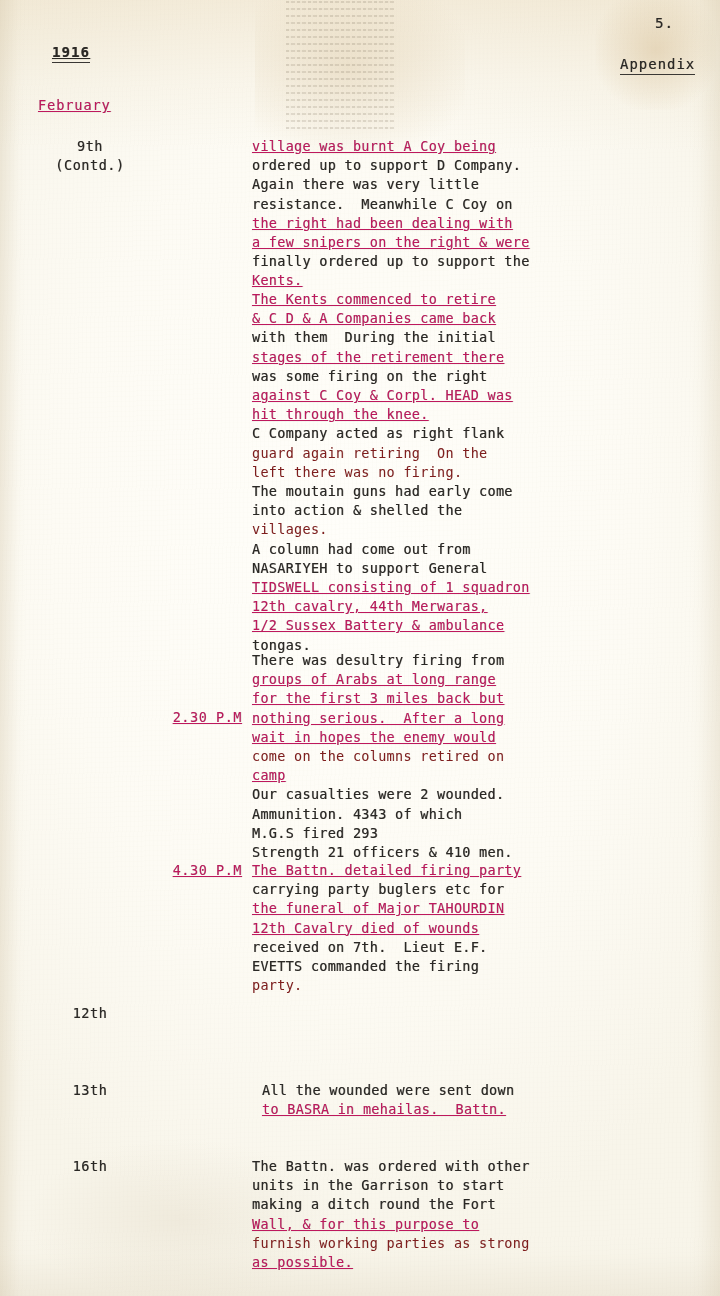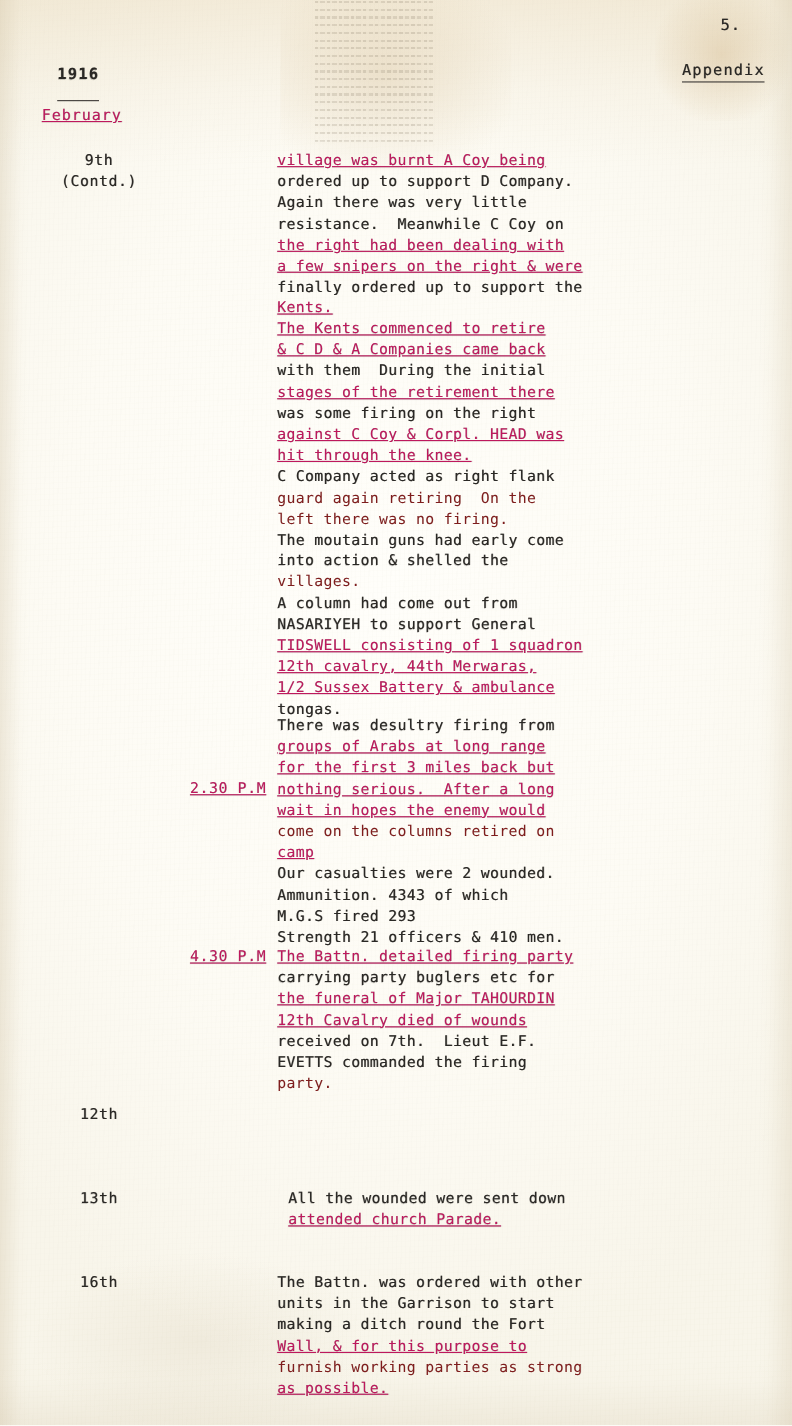--- a/index.html
+++ b/index.html
@@ -112,27 +112,28 @@
     letter-spacing: 0.35px;
     white-space: pre;
     color: #343230;
     text-shadow:
       0.35px 0 0 rgba(60,56,50,0.30),
       -0.3px 0.3px 0 rgba(80,74,64,0.16);
   }
 
   .heading-year {
     left: 52px;
-    top: 60px;
+    top: 44px;
     font-size: 14px;
     font-weight: 700;
     letter-spacing: 1.1px;
     border-bottom: 1.6px solid #3a3734;
-    padding-bottom: 14px;
+    padding-bottom: 1px;
     line-height: 17px;
+    text-decoration: underline;
   }
   .heading-month {
     left: 38px;
     top: 96px;
     font-size: 13.6px;
     letter-spacing: 0.9px;
     color: #3d3a36;
   }
   .page-number {
     left: 655px;
@@ -207,16 +208,16 @@
   <div class="typed gutter-label ink-mid" style="top:708px;">2.30 P.M</div>
   <div class="typed gutter-label ink-mid" style="top:861px;">4.30 P.M</div>
   <div class="typed gutter-label gutter-date ink-dark" style="top:1004px;">12th</div>
   <div class="typed gutter-label gutter-date ink-dark" style="top:1081px;">13th</div>
   <div class="typed gutter-label gutter-date ink-dark" style="top:1157px;">16th</div>
 
   <div class="typed body-block" style="top:137px;"><span class="line ink-mid">village was burnt A Coy being</span><span class="line ink-dark">ordered up to support D Company.</span><span class="line ink-dark">Again there was very little</span><span class="line ink-dark">resistance.  Meanwhile C Coy on</span><span class="line ink-mid">the right had been dealing with</span><span class="line ink-mid">a few snipers on the right &amp; were</span><span class="line ink-dark">finally ordered up to support the</span><span class="line ink-mid">Kents.</span></div>
   <div class="typed body-block" style="top:290px;"><span class="line ink-mid">The Kents commenced to retire</span><span class="line ink-mid">&amp; C D &amp; A Companies came back</span><span class="line ink-dark">with them  During the initial</span><span class="line ink-mid">stages of the retirement there</span><span class="line ink-dark">was some firing on the right</span><span class="line ink-mid">against C Coy &amp; Corpl. HEAD was</span><span class="line ink-mid">hit through the knee.</span><span class="line ink-dark">C Company acted as right flank</span><span class="line ink-light">guard again retiring  On the</span><span class="line ink-light">left there was no firing.</span><span class="line ink-dark">The moutain guns had early come</span><span class="line ink-dark">into action &amp; shelled the</span><span class="line ink-light">villages.</span><span class="line ink-dark">A column had come out from</span><span class="line ink-dark">NASARIYEH to support General</span><span class="line ink-mid">TIDSWELL consisting of 1 squadron</span><span class="line ink-mid">12th cavalry, 44th Merwaras,</span><span class="line ink-mid">1/2 Sussex Battery &amp; ambulance</span><span class="line ink-dark">tongas.</span></div>
   <div class="typed body-block" style="top:651px;"><span class="line ink-dark">There was desultry firing from</span><span class="line ink-mid">groups of Arabs at long range</span><span class="line ink-mid">for the first 3 miles back but</span><span class="line ink-mid">nothing serious.  After a long</span><span class="line ink-mid">wait in hopes the enemy would</span><span class="line ink-light">come on the columns retired on</span><span class="line ink-mid">camp</span><span class="line ink-dark">Our casualties were 2 wounded.</span><span class="line ink-dark">Ammunition. 4343 of which</span><span class="line ink-dark">M.G.S fired 293</span><span class="line ink-dark">Strength 21 officers &amp; 410 men.</span></div>
   <div class="typed body-block" style="top:861px;"><span class="line ink-mid">The Battn. detailed firing party</span><span class="line ink-dark">carrying party buglers etc for</span><span class="line ink-mid">the funeral of Major TAHOURDIN</span><span class="line ink-mid">12th Cavalry died of wounds</span><span class="line ink-dark">received on 7th.  Lieut E.F.</span><span class="line ink-dark">EVETTS commanded the firing</span><span class="line ink-light">party.</span></div>
-  <div class="typed body-block" style="top:1081px;margin-left:10px;"><span class="line ink-dark">All the wounded were sent down</span><span class="line ink-mid">attended church Parade.</span></div>
+  <div class="typed body-block" style="top:1081px;margin-left:10px;"><span class="line ink-dark">All the wounded were sent down</span><span class="line ink-mid">to BASRA in mehailas.  Battn.</span></div>
   <div class="typed body-block" style="top:1157px;"><span class="line ink-dark">The Battn. was ordered with other</span><span class="line ink-dark">units in the Garrison to start</span><span class="line ink-dark">making a ditch round the Fort</span><span class="line ink-mid">Wall, &amp; for this purpose to</span><span class="line ink-light">furnish working parties as strong</span><span class="line ink-mid">as possible.</span></div>
 
 </div>
 
 </body></html>

